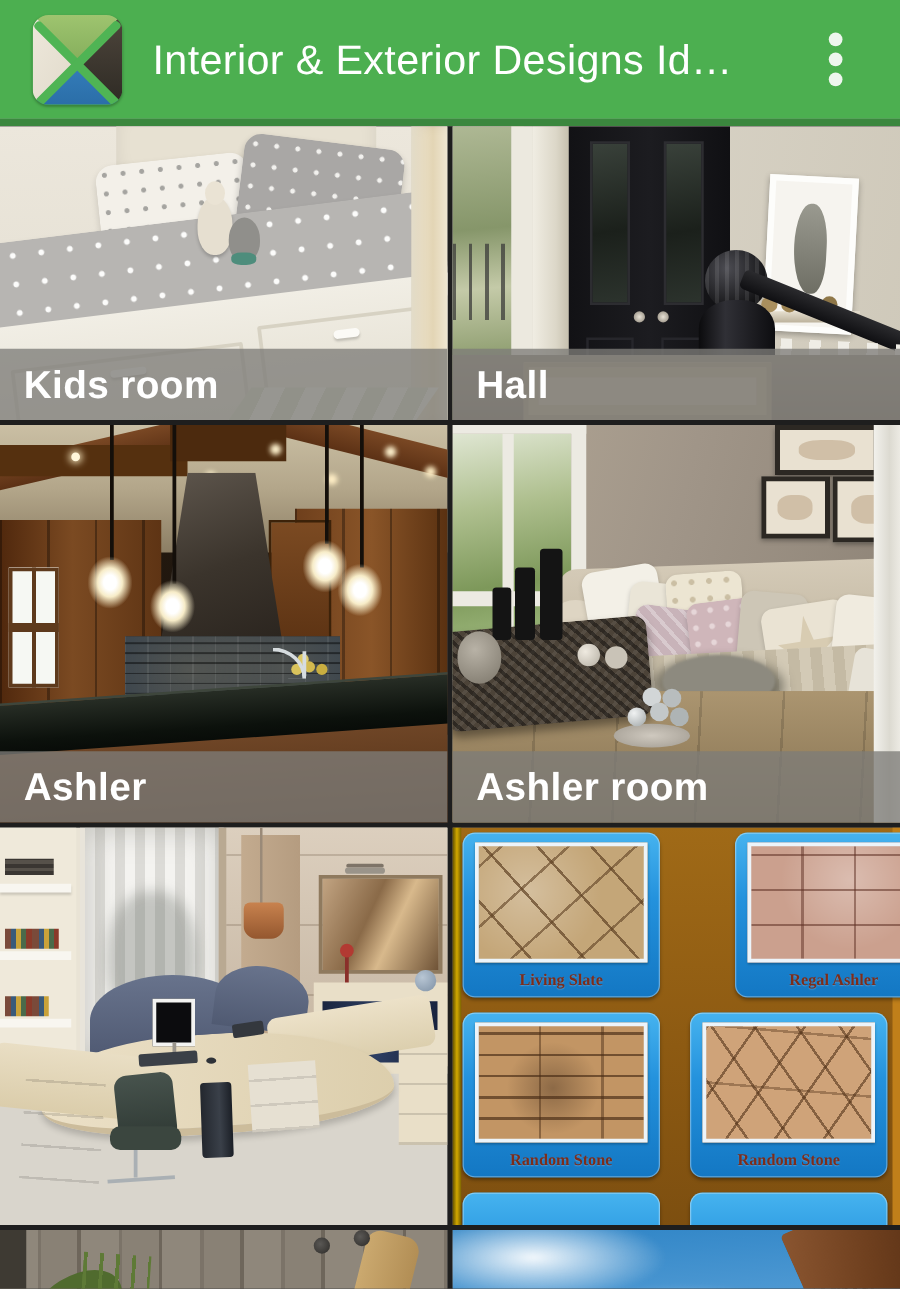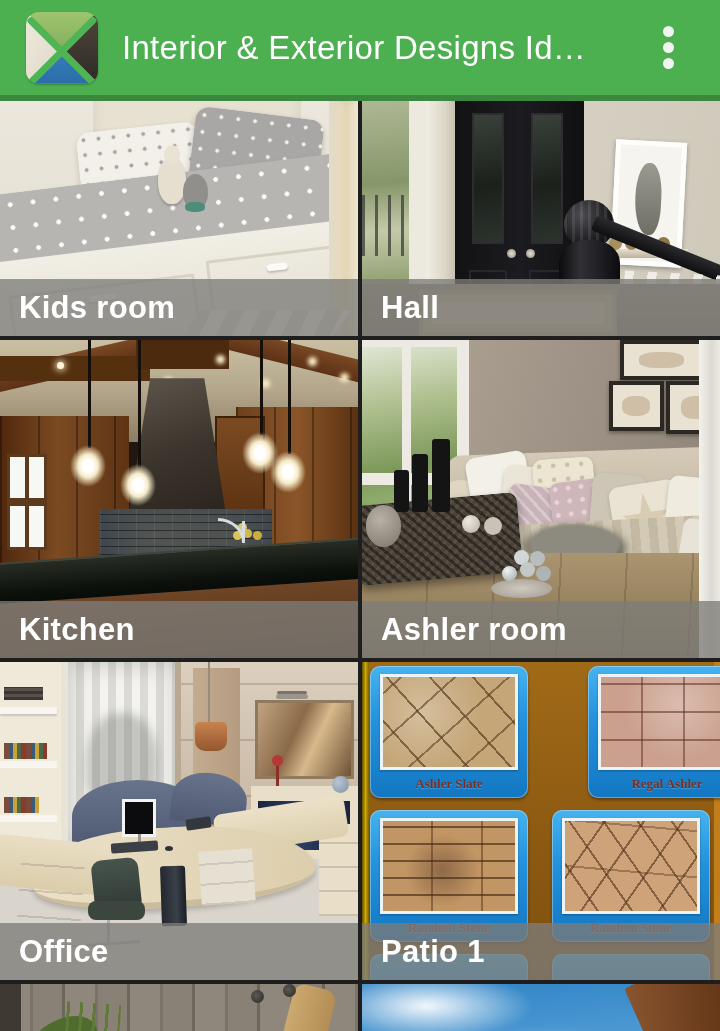--- a/index.html
+++ b/index.html
@@ -301,21 +301,21 @@
         <div class="kt-lamp l1"></div>
         <div class="kt-lamp l2"></div>
         <div class="kt-lamp l3"></div>
         <div class="kt-lamp l4"></div>
         <div class="kt-fruit"></div>
         <div class="kt-faucet"></div>
         <div class="kt-island"></div>
         <div class="kt-island-base"></div>
       </div>
       <div class="band">
-        <span>Kitchen</span>
+        <span>Ashler</span>
       </div>
     </section>
 
     <section class="tile t-living">
       <div class="scene">
         <div class="lv-window"></div>
         <div class="lv-frame lv-f1">
             <i></i>
           </div>
         <div class="lv-frame lv-f2">
@@ -382,51 +382,45 @@
         <div class="of-mouse"></div>
         <div class="of-phone"></div>
         <div class="of-ped-l"></div>
         <div class="of-ped-c"></div>
         <div class="of-pc"></div>
         <div class="of-chairback"></div>
         <div class="of-chairseat"></div>
         <div class="of-chairbase"></div>
         <div class="of-chairstar"></div>
       </div>
-      <div class="band">
-        <span>Office</span>
-      </div>
     </section>
 
     <section class="tile t-patio">
       <div class="scene">
         <div class="p-goldstrip"></div>
         <div class="p-edge-r"></div>
         <div class="p-card p-c1">
           <div class="p-photo ph-walkway"></div>
-          <div class="p-label">Ashler Slate</div>
+          <div class="p-label">Living Slate</div>
         </div>
         <div class="p-card p-c2">
           <div class="p-photo ph-regal"></div>
           <div class="p-label">Regal Ashler</div>
         </div>
         <div class="p-card p-c3">
           <div class="p-photo ph-stack"></div>
           <div class="p-label">Random Stone</div>
         </div>
         <div class="p-card p-c4">
           <div class="p-photo ph-random"></div>
           <div class="p-label">Random Stone</div>
         </div>
         <div class="p-card p-c5"></div>
         <div class="p-card p-c6"></div>
       </div>
-      <div class="band">
-        <span>Patio 1</span>
-      </div>
     </section>
 
     <section class="tile t-fence">
       <div class="scene">
         <div class="f-darkL"></div>
         <div class="f-fronds"></div>
         <div class="f-bamboo"></div>
 
         <div class="f-skate"></div>
         <div class="f-wheel f-w1"></div>

